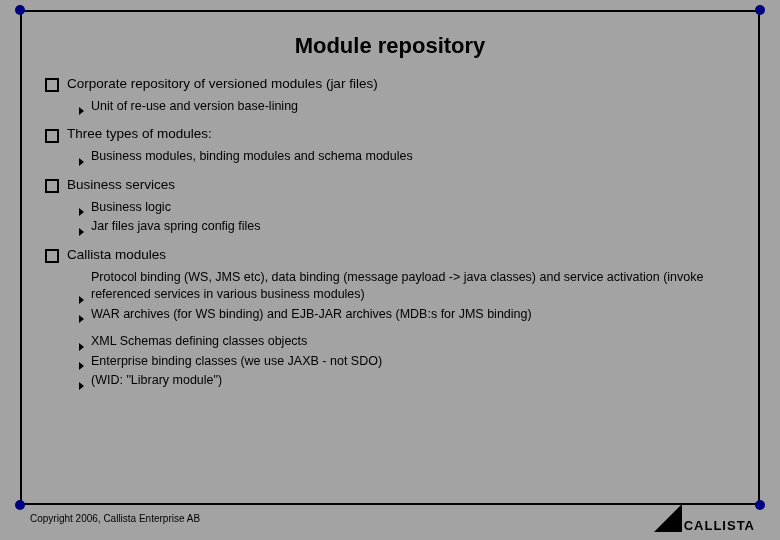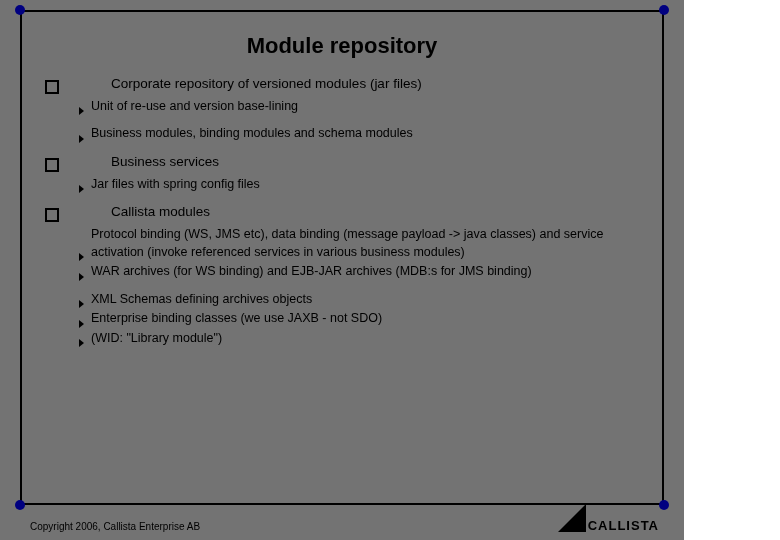--- a/index.html
+++ b/index.html
@@ -7,24 +7,24 @@
       width: 780px;
       height: 540px;
       background: #ffffff;
       font-family: Arial, sans-serif;
       font-size: 13px;
       color: #000000;
       overflow: hidden;
     }
 
     .slide-container {
-      width: 684px;
+      width: 780px;
       height: 540px;
       position: relative;
-      background: #737373;
+      background: #a3a3a3;
       padding: 20px 30px 40px 30px;
     }
 
     .slide-border {
       position: absolute;
       top: 10px;
       left: 20px;
       right: 20px;
       bottom: 35px;
       border: 2px solid #000000;
@@ -61,23 +61,22 @@
       margin-top: 5px;
       color: #000000;
     }
 
     .section {
       margin-bottom: 10px;
     }
 
     .bullet-main {
       display: flex;
-      align-items: flex-end;
+      align-items: center;
       margin-bottom: 4px;
-      gap: 44px;
     }
 
     .bullet-main .bullet-icon {
       width: 14px;
       height: 14px;
       border: 2px solid #000000;
       display: inline-block;
       margin-right: 8px;
       margin-top: 2px;
       flex-shrink: 0;
@@ -115,21 +114,21 @@
 
     .bullet-sub-text {
       font-size: 12.5px;
       font-family: Arial, sans-serif;
       color: #000000;
       line-height: 1.4;
     }
 
     .copyright {
       position: absolute;
-      bottom: 8px;
+      bottom: 16px;
       left: 30px;
       font-size: 10px;
       color: #000000;
       z-index: 5;
     }
 
     .logo {
       position: absolute;
       bottom: 8px;
       right: 25px;
@@ -178,36 +177,44 @@
             <span class="bullet-main-text">Corporate repository of versioned modules (jar files)</span>
           </div>
           <div class="sub-bullets">
             <div class="bullet-sub">
               <span class="sub-icon"></span>
               <span class="bullet-sub-text">Unit of re-use and version base-lining</span>
             </div>
           </div>
         </div>
         <div class="section">
+          <div class="bullet-main">
+            <span class="bullet-icon"></span>
+            <span class="bullet-main-text">Three types of modules:</span>
+          </div>
           <div class="sub-bullets">
             <div class="bullet-sub">
               <span class="sub-icon"></span>
               <span class="bullet-sub-text">Business modules, binding modules and schema modules</span>
             </div>
           </div>
         </div>
         <div class="section">
           <div class="bullet-main">
             <span class="bullet-icon"></span>
             <span class="bullet-main-text">Business services</span>
           </div>
           <div class="sub-bullets">
             <div class="bullet-sub">
               <span class="sub-icon"></span>
-              <span class="bullet-sub-text">Jar files with spring config files</span>
+              <span class="bullet-sub-text">Business logic</span>
+            </div>
+            <div class="bullet-sub">
+              <span class="sub-icon"></span>
+              <span class="bullet-sub-text">Jar files java spring config files</span>
             </div>
           </div>
         </div>
         <div class="section">
           <div class="bullet-main">
             <span class="bullet-icon"></span>
             <span class="bullet-main-text">Callista modules</span>
           </div>
           <div class="sub-bullets">
             <div class="bullet-sub">
@@ -217,21 +224,21 @@
             <div class="bullet-sub">
               <span class="sub-icon"></span>
               <span class="bullet-sub-text">WAR archives (for WS binding) and EJB-JAR archives (MDB:s for JMS binding)</span>
             </div>
           </div>
         </div>
         <div class="section">
           <div class="sub-bullets">
             <div class="bullet-sub">
               <span class="sub-icon"></span>
-              <span class="bullet-sub-text">XML Schemas defining archives objects</span>
+              <span class="bullet-sub-text">XML Schemas defining classes objects</span>
             </div>
             <div class="bullet-sub">
               <span class="sub-icon"></span>
               <span class="bullet-sub-text">Enterprise binding classes (we use JAXB - not SDO)</span>
             </div>
             <div class="bullet-sub">
               <span class="sub-icon"></span>
               <span class="bullet-sub-text">(WID: "Library module")</span>
             </div>
           </div>

